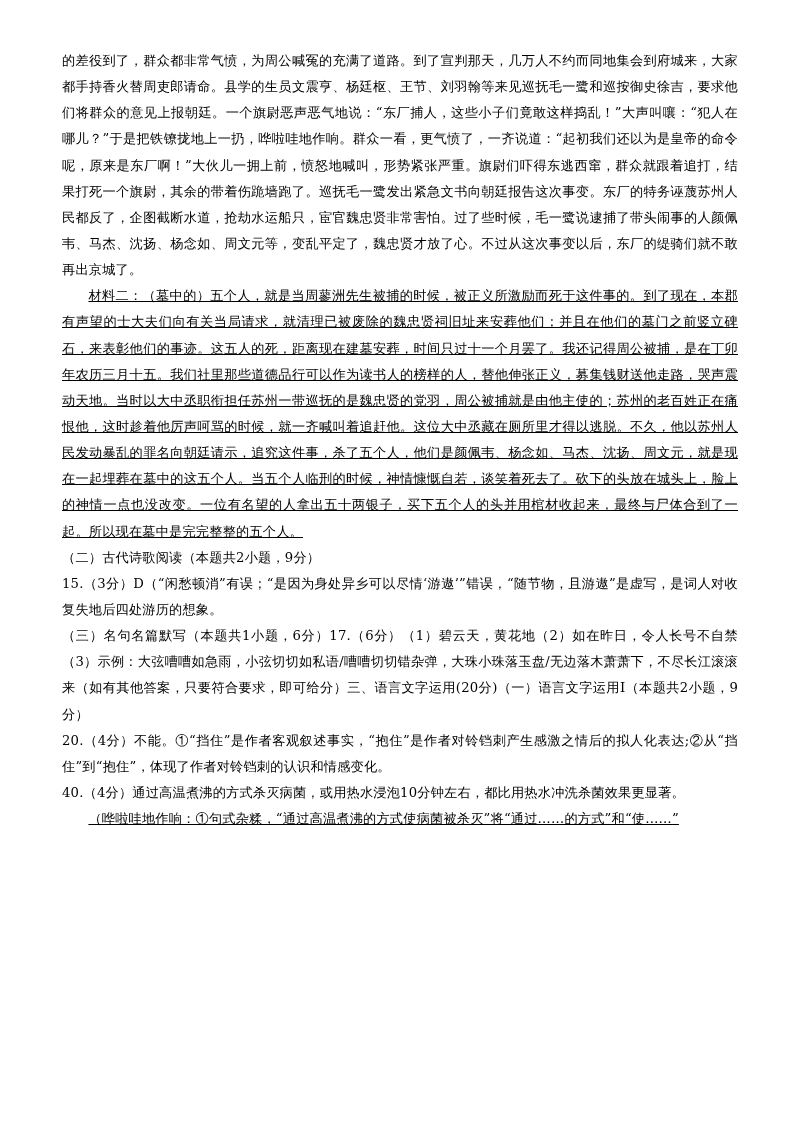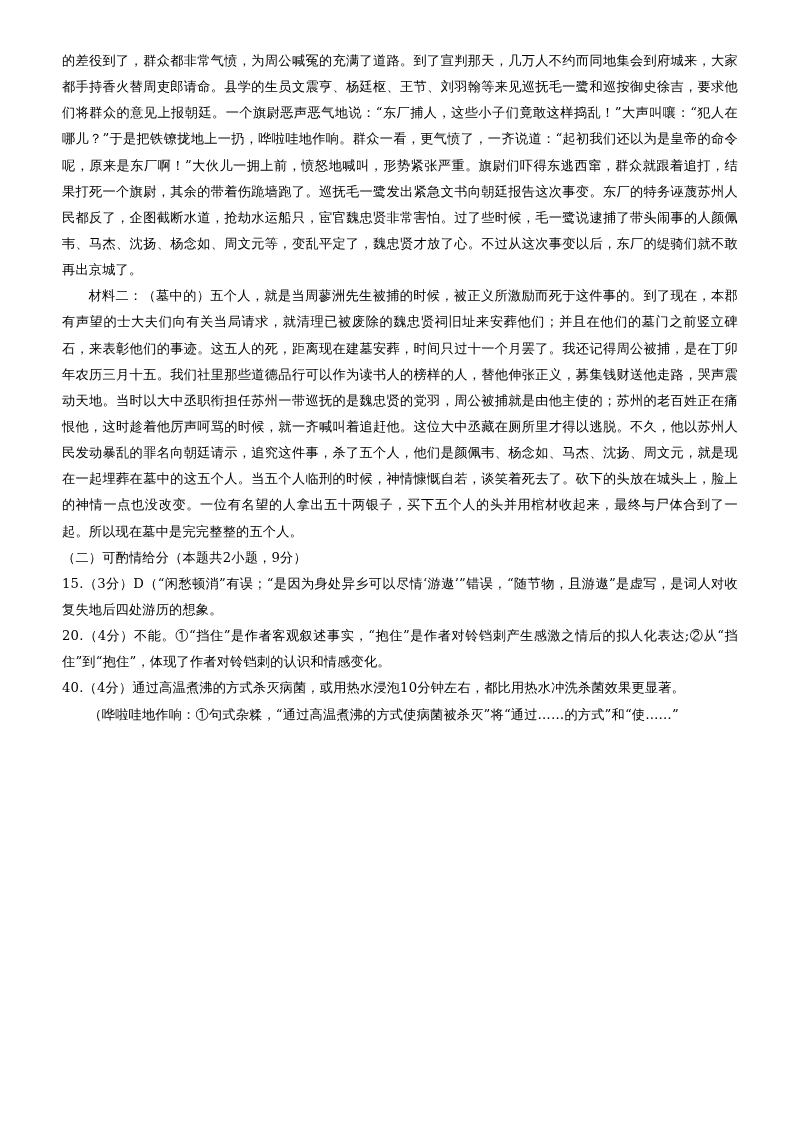--- a/index.html
+++ b/index.html
@@ -29,37 +29,39 @@
     text-justify: inter-ideograph;
     letter-spacing: 0.2px;
   }
   p.para {
     margin: 0;
     padding: 0;
     text-indent: 0;
   }
   p.indent2 {
     text-indent: 2em;
+    text-decoration: underline;
   }
 </style>
 </head>
 <body>
 
 <div class="page">
   <div class="doc-body">
 
     <p class="para">的差役到了，群众都非常气愤，为周公喊冤的充满了道路。到了宣判那天，几万人不约而同地集会到府城来，大家都手持香火替周吏郎请命。县学的生员文震亨、杨廷枢、王节、刘羽翰等来见巡抚毛一鹭和巡按御史徐吉，要求他们将群众的意见上报朝廷。一个旗尉恶声恶气地说：“东厂捕人，这些小子们竟敢这样捣乱！”大声叫嚷：“犯人在哪儿？”于是把铁镣拢地上一扔，哗啦哇地作响。群众一看，更气愤了，一齐说道：“起初我们还以为是皇帝的命令呢，原来是东厂啊！”大伙儿一拥上前，愤怒地喊叫，形势紧张严重。旗尉们吓得东逃西窜，群众就跟着追打，结果打死一个旗尉，其余的带着伤跪墙跑了。巡抚毛一鹭发出紧急文书向朝廷报告这次事变。东厂的特务诬蔑苏州人民都反了，企图截断水道，抢劫水运船只，宦官魏忠贤非常害怕。过了些时候，毛一鹭说逮捕了带头闹事的人颜佩韦、马杰、沈扬、杨念如、周文元等，变乱平定了，魏忠贤才放了心。不过从这次事变以后，东厂的缇骑们就不敢再出京城了。</p>
 
     <p class="para indent2">材料二：（墓中的）五个人，就是当周蓼洲先生被捕的时候，被正义所激励而死于这件事的。到了现在，本郡有声望的士大夫们向有关当局请求，就清理已被废除的魏忠贤祠旧址来安葬他们；并且在他们的墓门之前竖立碑石，来表彰他们的事迹。这五人的死，距离现在建墓安葬，时间只过十一个月罢了。我还记得周公被捕，是在丁卯年农历三月十五。我们社里那些道德品行可以作为读书人的榜样的人，替他伸张正义，募集钱财送他走路，哭声震动天地。当时以大中丞职衔担任苏州一带巡抚的是魏忠贤的党羽，周公被捕就是由他主使的；苏州的老百姓正在痛恨他，这时趁着他厉声呵骂的时候，就一齐喊叫着追赶他。这位大中丞藏在厕所里才得以逃脱。不久，他以苏州人民发动暴乱的罪名向朝廷请示，追究这件事，杀了五个人，他们是颜佩韦、杨念如、马杰、沈扬、周文元，就是现在一起埋葬在墓中的这五个人。当五个人临刑的时候，神情慷慨自若，谈笑着死去了。砍下的头放在城头上，脸上的神情一点也没改变。一位有名望的人拿出五十两银子，买下五个人的头并用棺材收起来，最终与尸体合到了一起。所以现在墓中是完完整整的五个人。</p>
 
-    <p class="para">（二）可酌情给分（本题共2小题，9分）</p>
+    <p class="para">（二）古代诗歌阅读（本题共2小题，9分）</p>
 
     <p class="para">15.（3分）D（“闲愁顿消”有误；“是因为身处异乡可以尽情‘游遨’”错误，“随节物，且游遨”是虚写，是词人对收复失地后四处游历的想象。</p>
 
 
+    <p class="para">（三）名句名篇默写（本题共1小题，6分）17.（6分）（1）碧云天，黄花地（2）如在昨日，令人长号不自禁（3）示例：大弦嘈嘈如急雨，小弦切切如私语/嘈嘈切切错杂弹，大珠小珠落玉盘/无边落木萧萧下，不尽长江滚滚来（如有其他答案，只要符合要求，即可给分）三、语言文字运用(20分)（一）语言文字运用Ⅰ（本题共2小题，9分）</p>
 
     <p class="para">20.（4分）不能。①“挡住”是作者客观叙述事实，“抱住”是作者对铃铛刺产生感激之情后的拟人化表达;②从“挡住”到“抱住”，体现了作者对铃铛刺的认识和情感变化。</p>
 
 
     <p class="para">40.（4分）通过高温煮沸的方式杀灭病菌，或用热水浸泡10分钟左右，都比用热水冲洗杀菌效果更显著。</p>
 
     <p class="para indent2">（哗啦哇地作响：①句式杂糅，“通过高温煮沸的方式使病菌被杀灭”将“通过……的方式”和“使……”</p>
 
   </div>
 </div>

